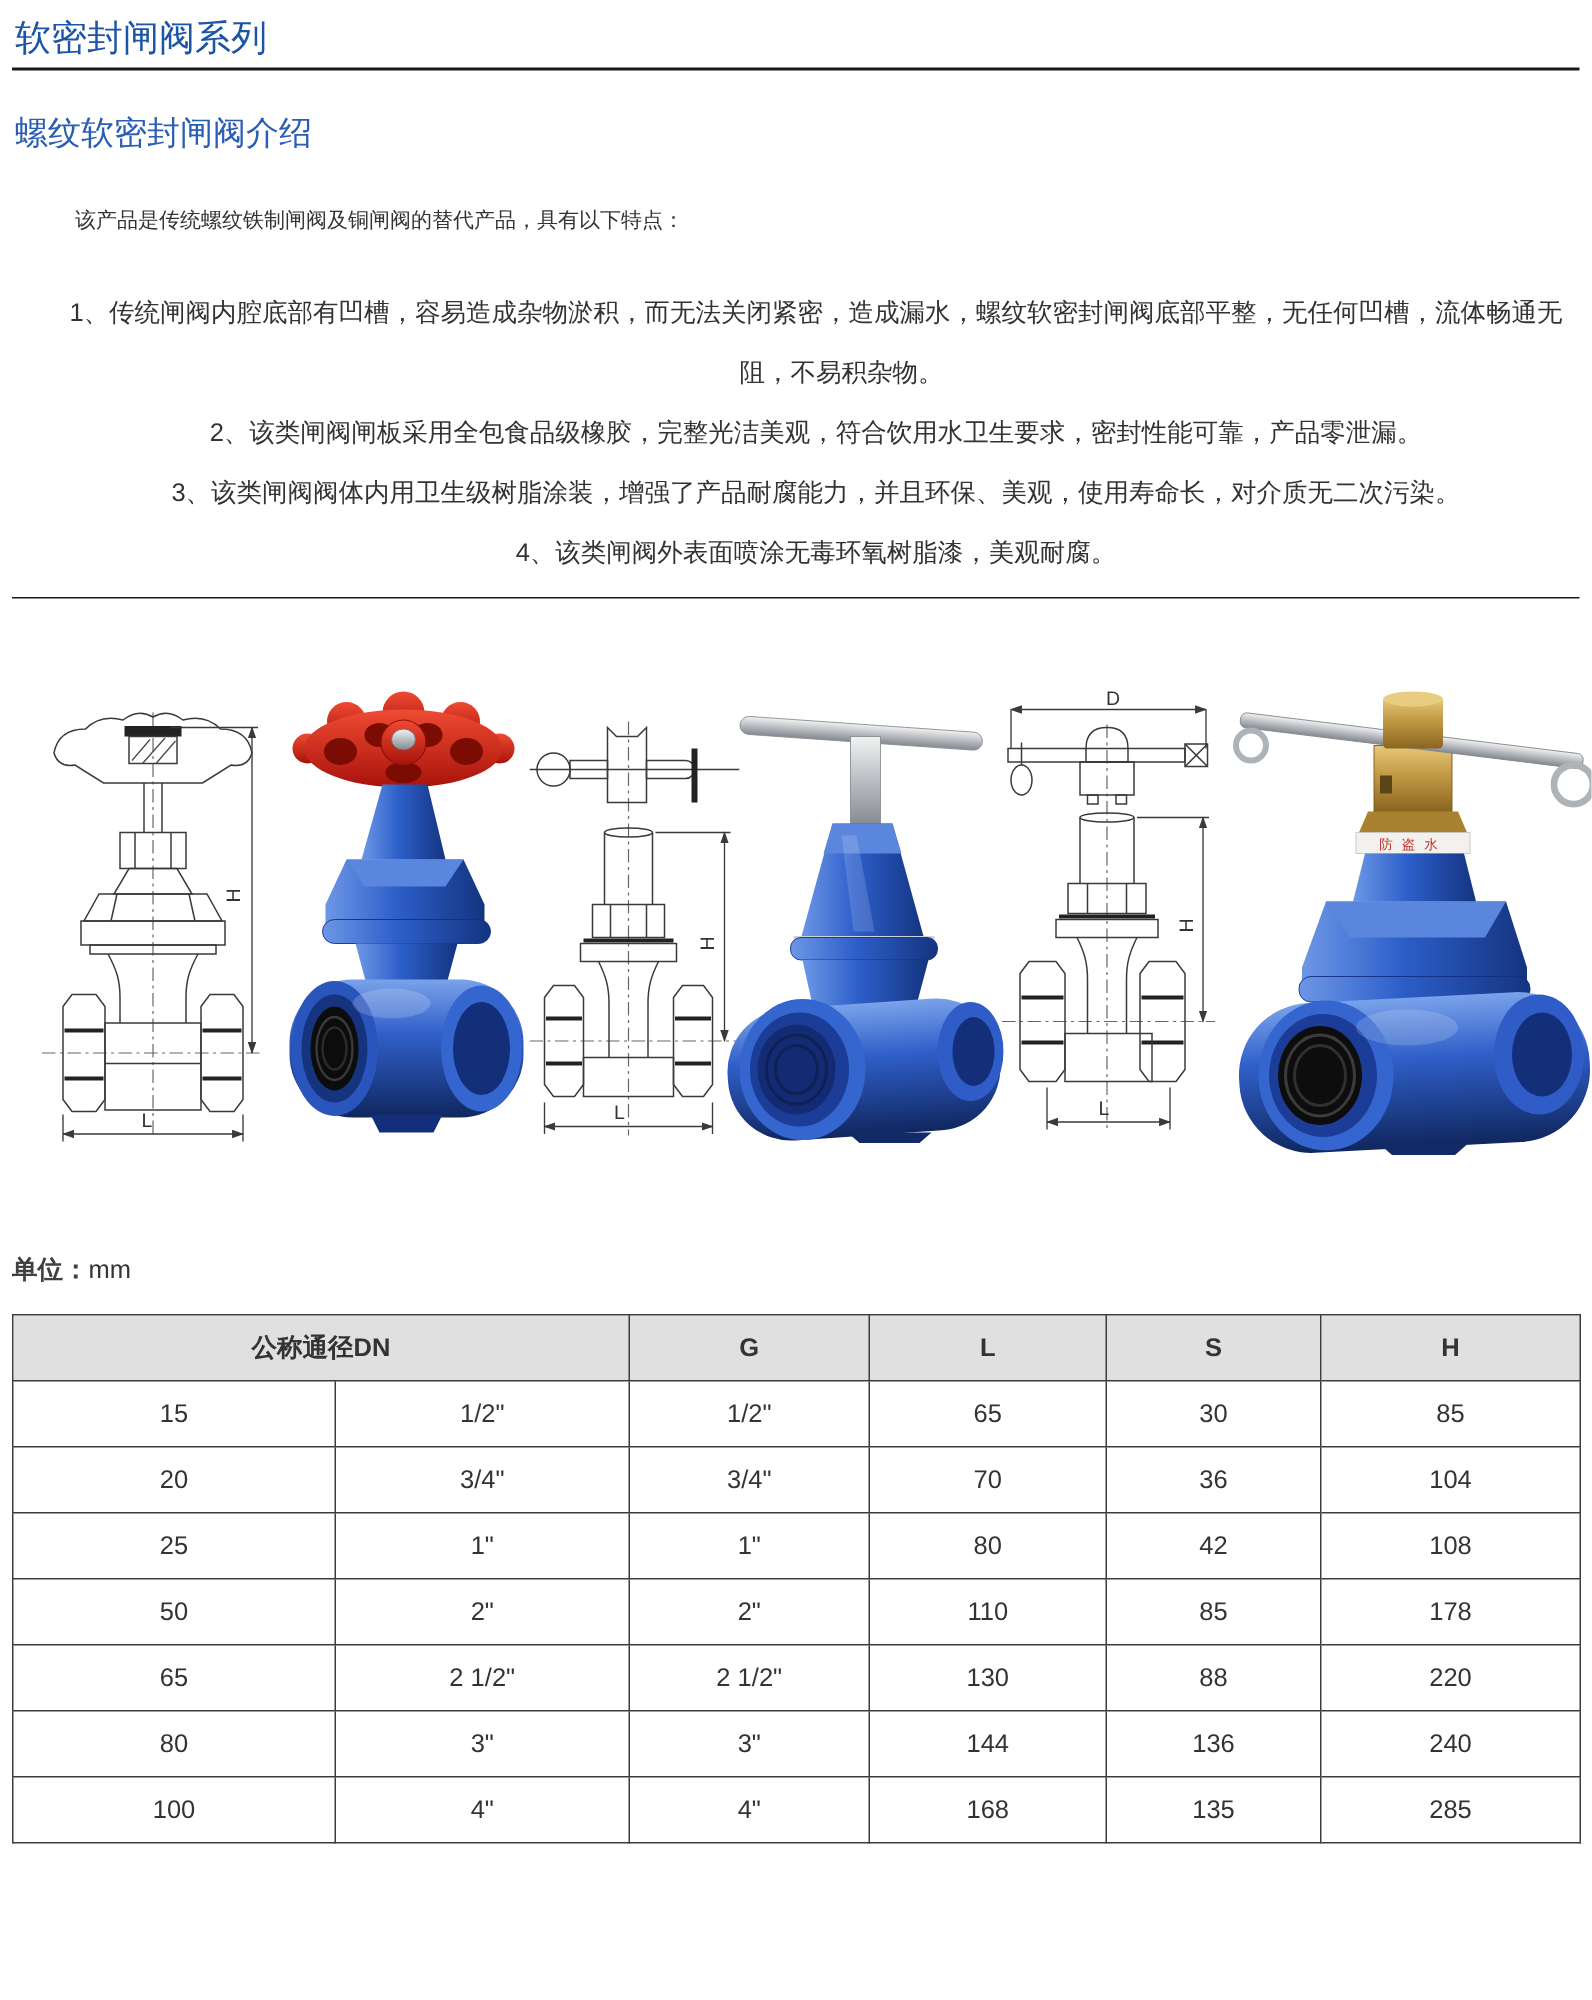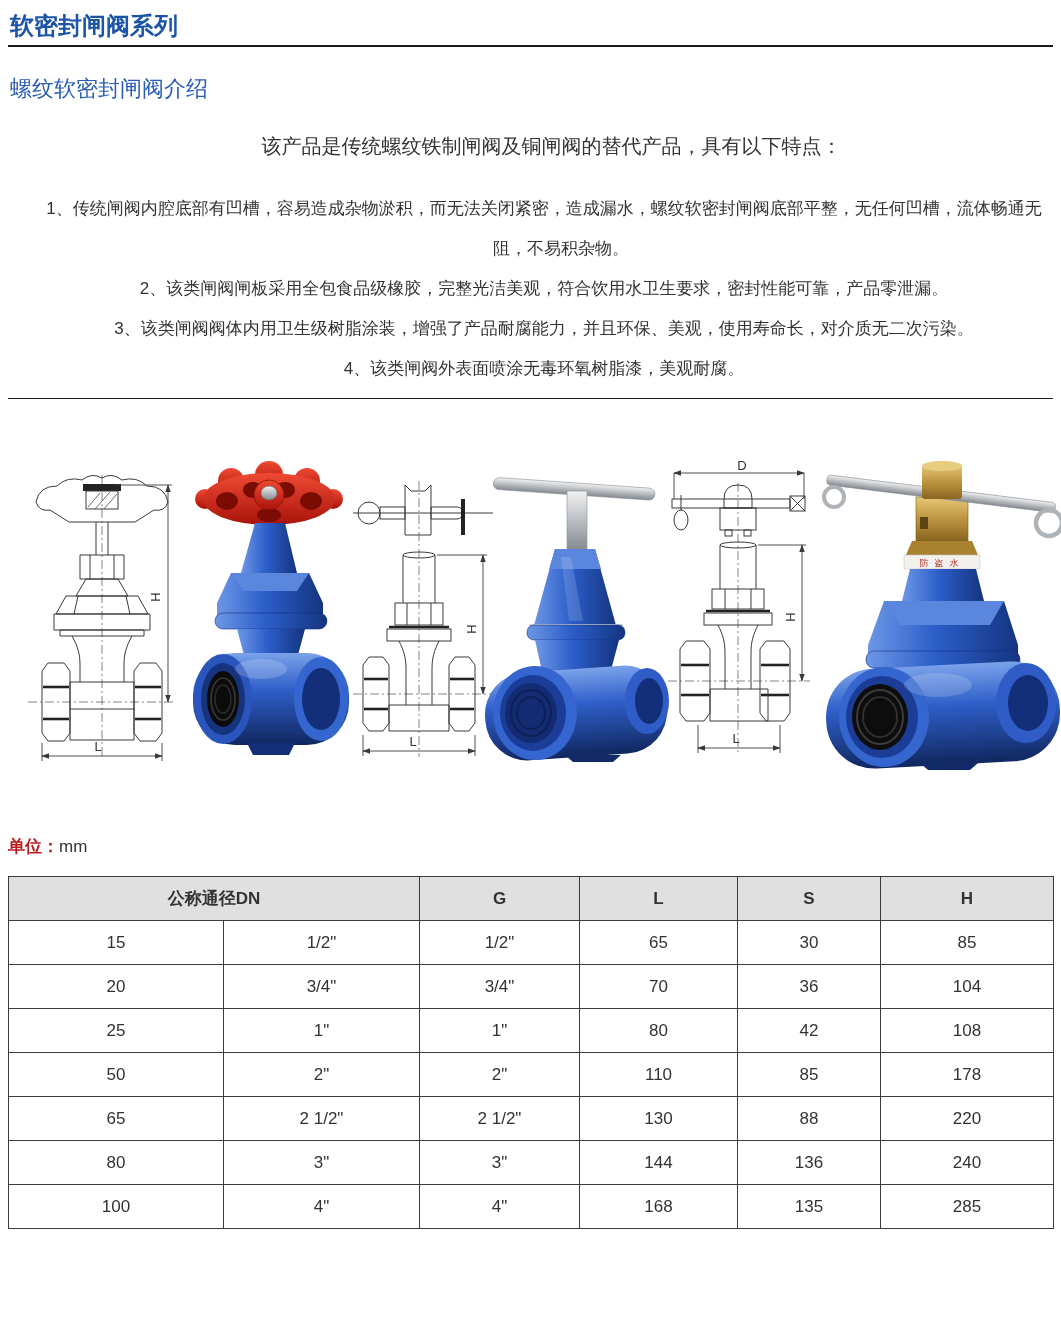--- a/index.html
+++ b/index.html
@@ -3,42 +3,42 @@
 <meta charset="utf-8">
 <style>
   html,body{margin:0;padding:0;background:#fff;}
   body{
     width:1061px;height:1333px;overflow:hidden;position:relative;
     font-family:"Liberation Sans","DejaVu Sans",sans-serif;
     color:var(--text_dark,#333);
   }
   .page{padding:0 8px;}
   .h1{
-    margin:13px 0 0 2px;font-size:24px;line-height:26px;font-weight:bold;
+    margin:13px 0 0 2px;font-size:24px;line-height:26px;font-weight:normal;
     color:var(--title_blue,#1c55a8);
   }
   .rule{border:none;border-top:2px solid var(--rule_dark,#1a1a1a);margin:6px 0 0 0;}
   .rule2{border:none;border-top:1.5px solid var(--rule_dark,#1a1a1a);margin:9px 0 0 0;}
   .h2{
     margin:28px 0 0 2px;font-size:22px;line-height:27px;font-weight:normal;
     color:var(--heading_blue,#2a5db4);
   }
   .h2.gallery{margin-top:36px;}
-  .lead{margin:33px 0 0 42px;font-size:20px;line-height:22px;color:var(--text_dark,#333);text-align:center;}
+  .lead{margin:33px 0 0 42px;font-size:14px;line-height:22px;color:var(--text_dark,#333);}
   .features{margin:32px 0 0 27px;padding:0;list-style:none;}
   .features li{
     font-size:17px;line-height:40px;color:var(--text_dark,#333);
     padding-left:34px;text-indent:-34px;text-align:center;
   }
   .band{position:relative;height:372px;margin-top:0;}
   .fig{position:absolute;}
   .dims-row{display:flex;align-items:baseline;justify-content:space-between;margin-top:64px;}
   .dims-row .h2{margin-top:0;}
   .unit{margin-right:45px;font-size:17px;white-space:nowrap;}
-  .unit .ulabel{font-weight:bold;color:#b91c1c;}
+  .unit .ulabel{font-weight:bold;color:#404040;}
   .unit .uval{color:#333;}
   table.dims{
     border-collapse:collapse;margin-top:18px;width:1045px;table-layout:fixed;
   }
   table.dims th,table.dims td{
     border:1px solid var(--table_border,#3c3c3c);
     font-size:17px;text-align:center;vertical-align:middle;
     height:43px;padding:0;color:var(--text_dark,#333);overflow:hidden;
   }
   table.dims th{

